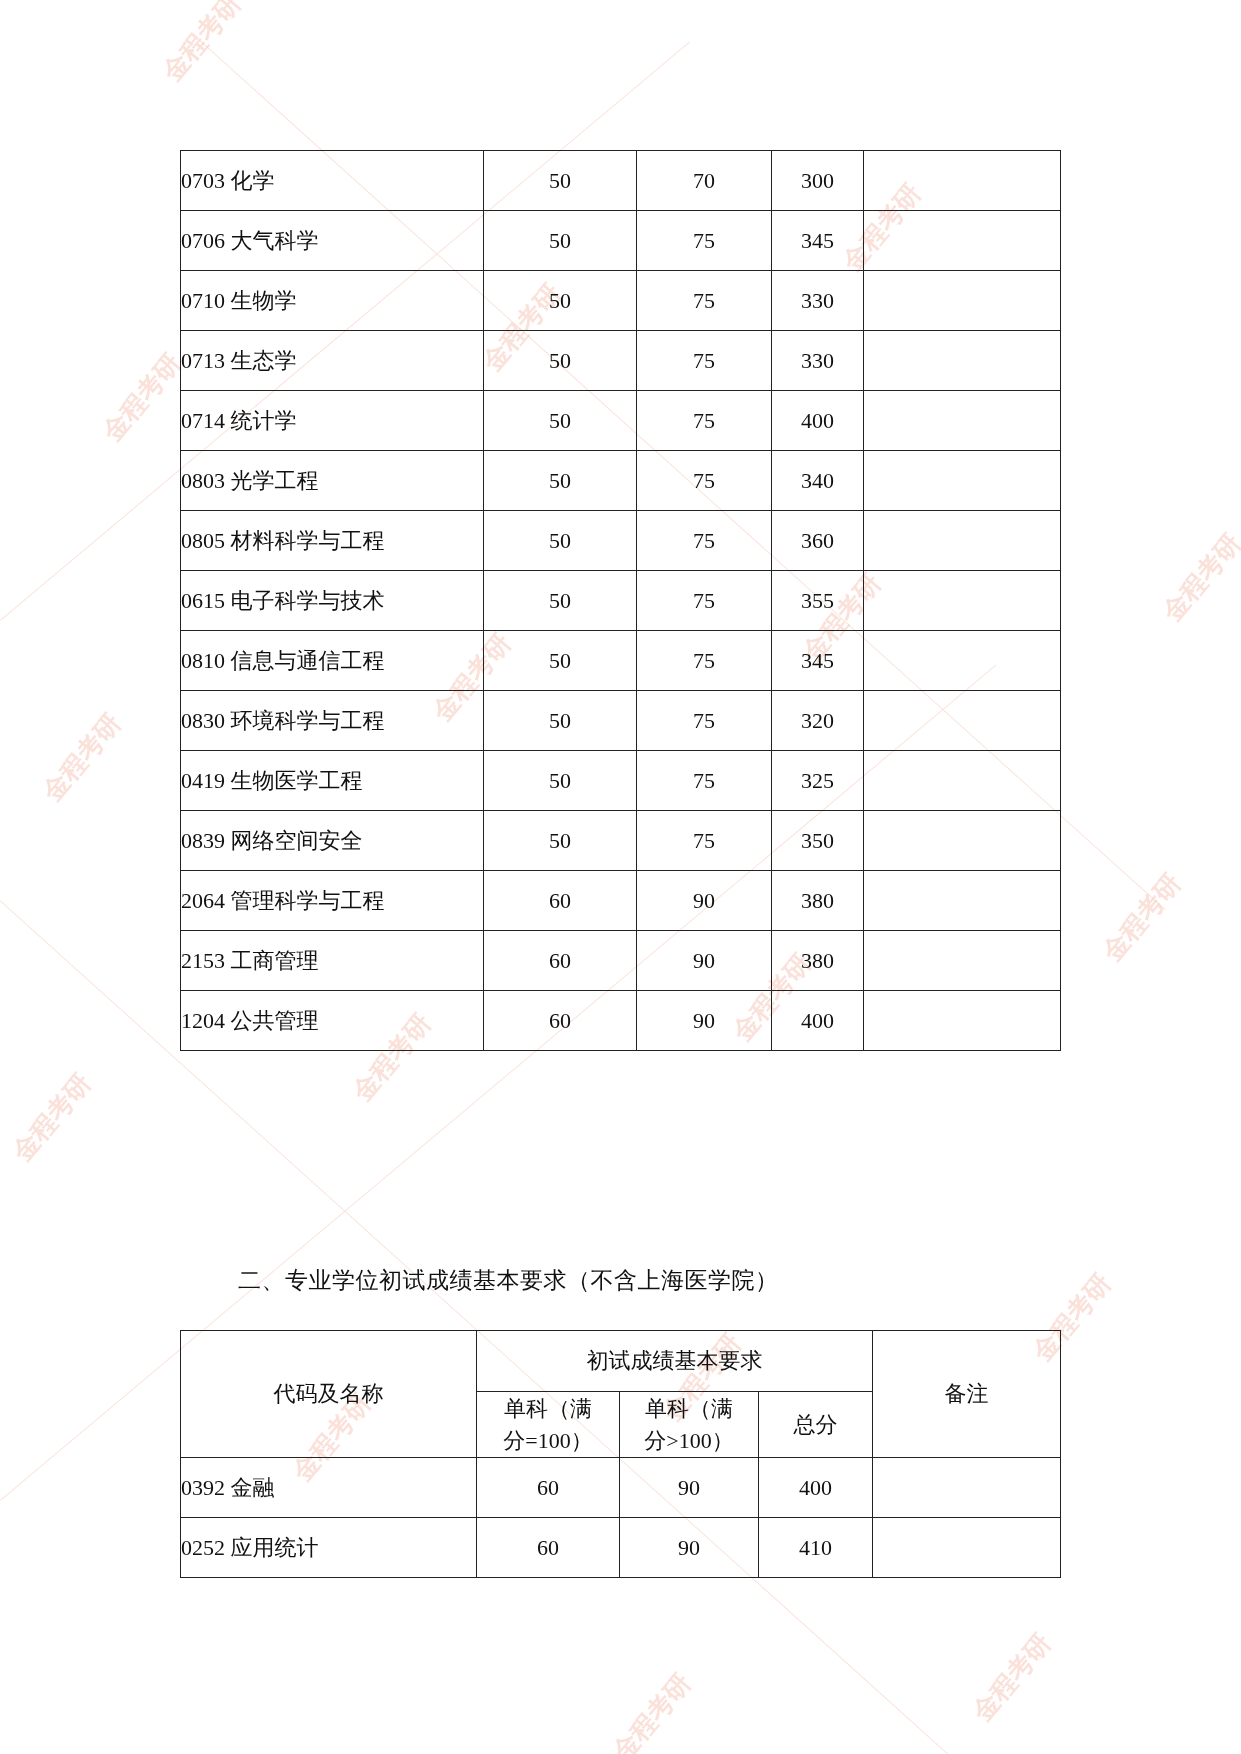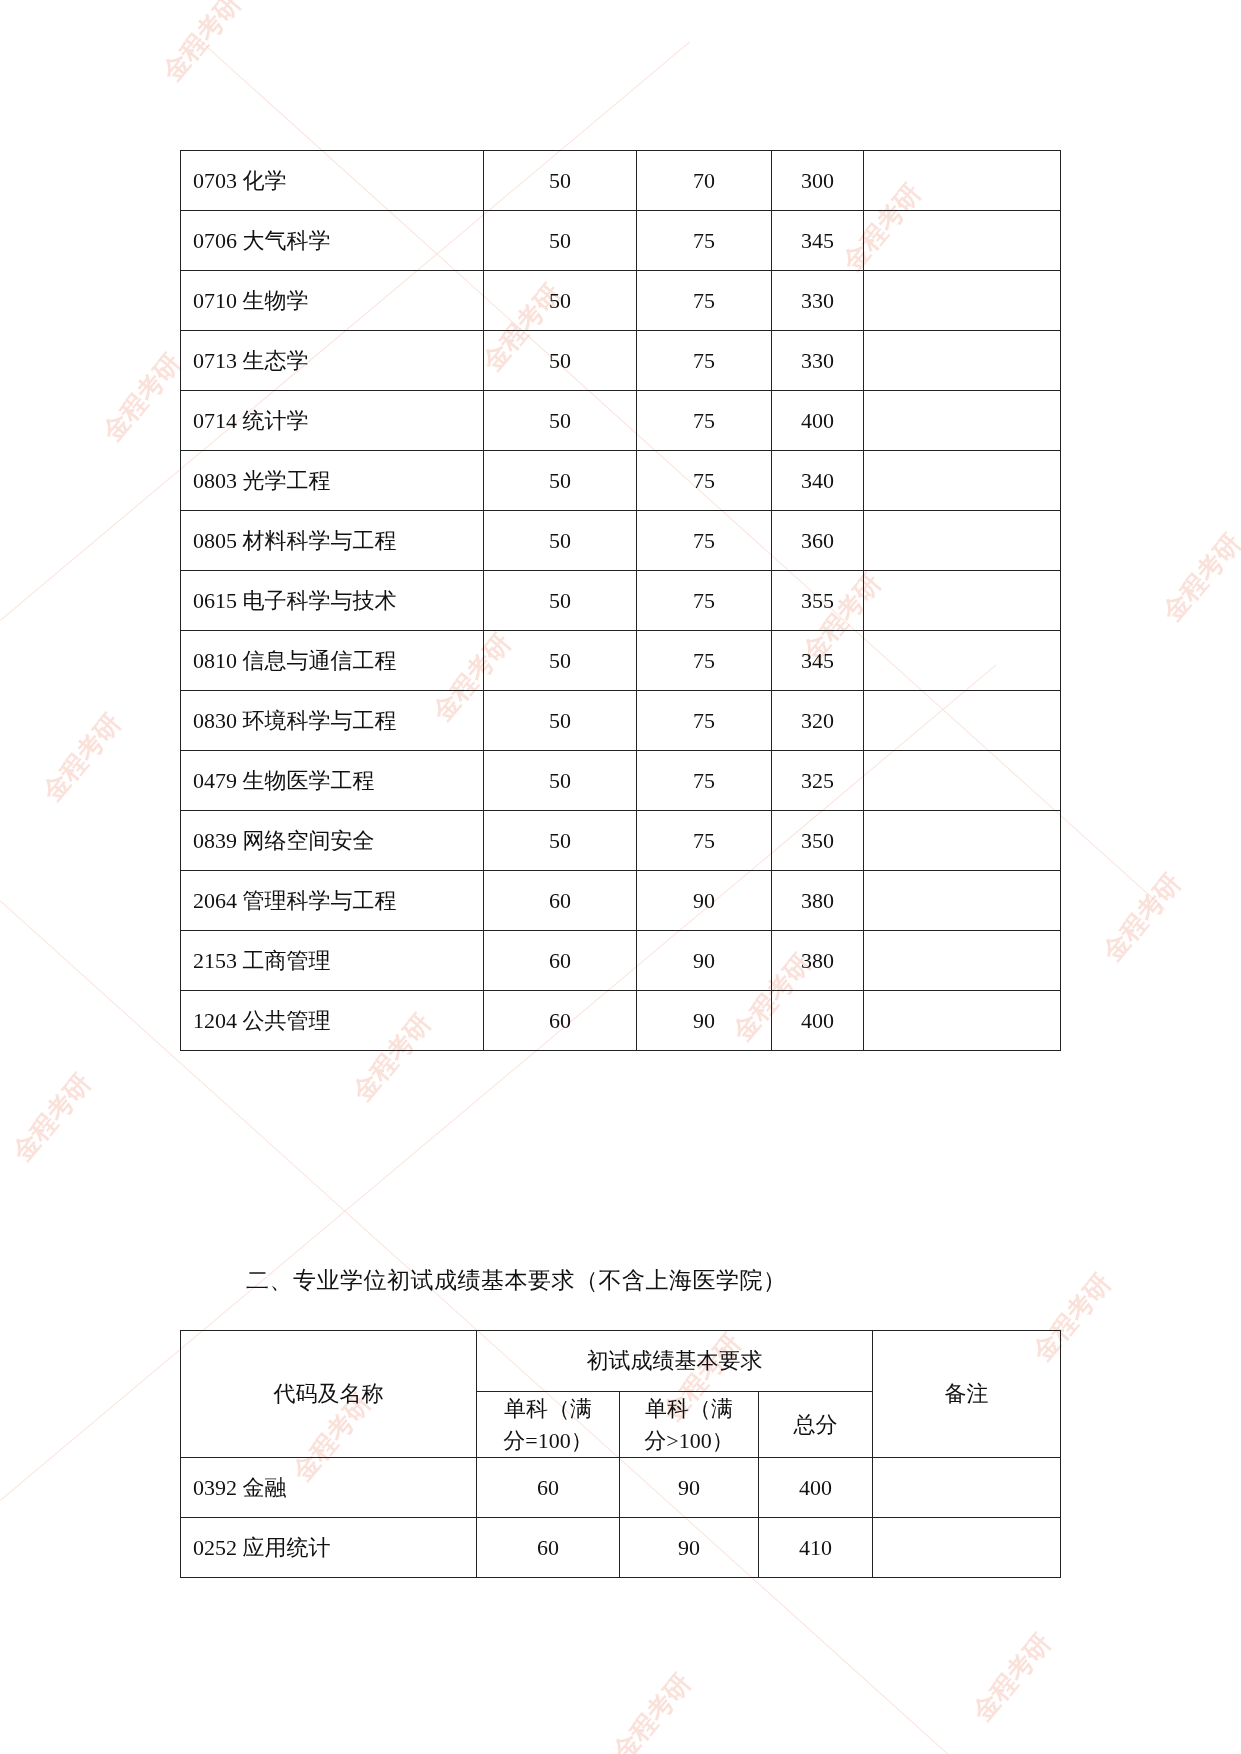--- a/index.html
+++ b/index.html
@@ -15,29 +15,29 @@
   .wm-line {
     position: absolute; height: 1px; background: #fbe3dc; transform-origin: 0 0; z-index: 0; pointer-events: none;
   }
   table.grid {
     position: absolute; border-collapse: collapse; z-index: 1; table-layout: fixed;
   }
   table.grid td {
     border: 1.2px solid #222; font-size: 22px; height: 59px; padding: 0; vertical-align: middle; text-align: center;
     background: transparent;
   }
-  table.grid td.name { text-align: left; padding-left: 12px; }
+  table.grid td.name { text-align: left; padding-left: 0; }
   #t1 { left: 180px; top: 150px; width: 880px; }
   #t2 { left: 180px; top: 1330px; width: 880px; }
   #t2 td.hdr { font-size: 22px; line-height: 32px; }
   #t2 td.hdr-top { height: 60px; margin-left: 16px; }
   #t2 td.hdr-sub { height: 65px; }
   .section-heading {
     position: absolute; left: 238px; top: 1265px; font-size: 23px; z-index: 1;
-    font-family: "DejaVu Sans", sans-serif; letter-spacing: 0.5px; margin-left: 8px;
+    font-family: "DejaVu Sans", sans-serif; letter-spacing: 0.5px;
   }
 </style>
 </head>
 <body>
 
 <div class="wm-line" style="left:0;top:620px;width:900px;transform:rotate(-40deg);"></div>
 <div class="wm-line" style="left:200px;top:40px;width:1300px;transform:rotate(42deg);"></div>
 <div class="wm-line" style="left:0;top:1500px;width:1300px;transform:rotate(-40deg);"></div>
 <div class="wm-line" style="left:0;top:900px;width:1300px;transform:rotate(42deg);"></div>
 
@@ -132,21 +132,21 @@
         <td></td>
       </tr>
     <tr>
         <td class="name">0830 环境科学与工程</td>
         <td>50</td>
         <td>75</td>
         <td>320</td>
         <td></td>
       </tr>
     <tr>
-        <td class="name">0479 生物医学工程</td>
+        <td class="name">0419 生物医学工程</td>
         <td>50</td>
         <td>75</td>
         <td>325</td>
         <td></td>
       </tr>
     <tr>
         <td class="name">0839 网络空间安全</td>
         <td>50</td>
         <td>75</td>
         <td>350</td>

